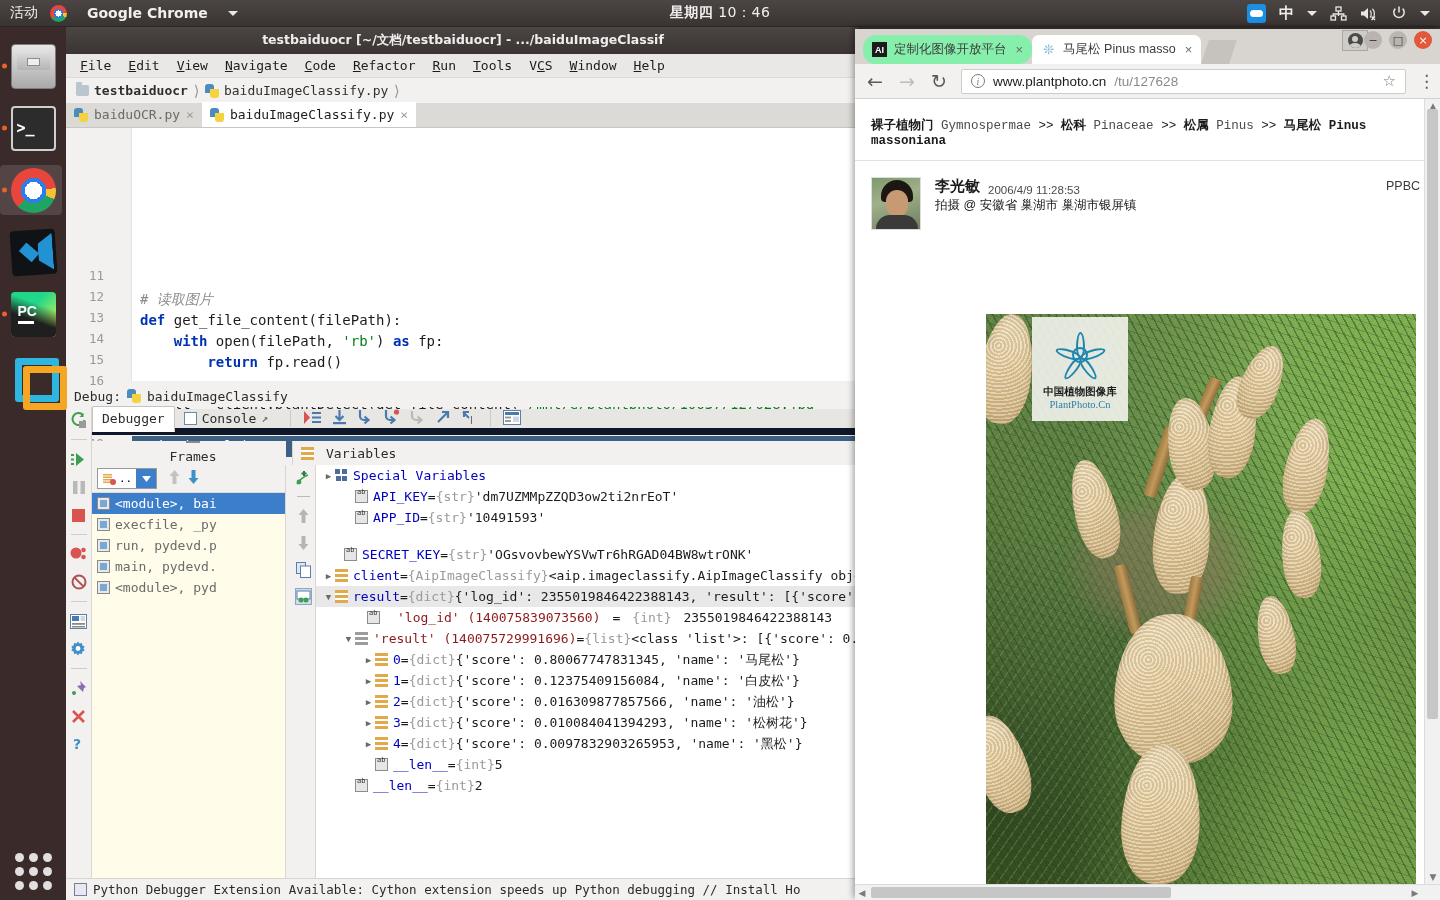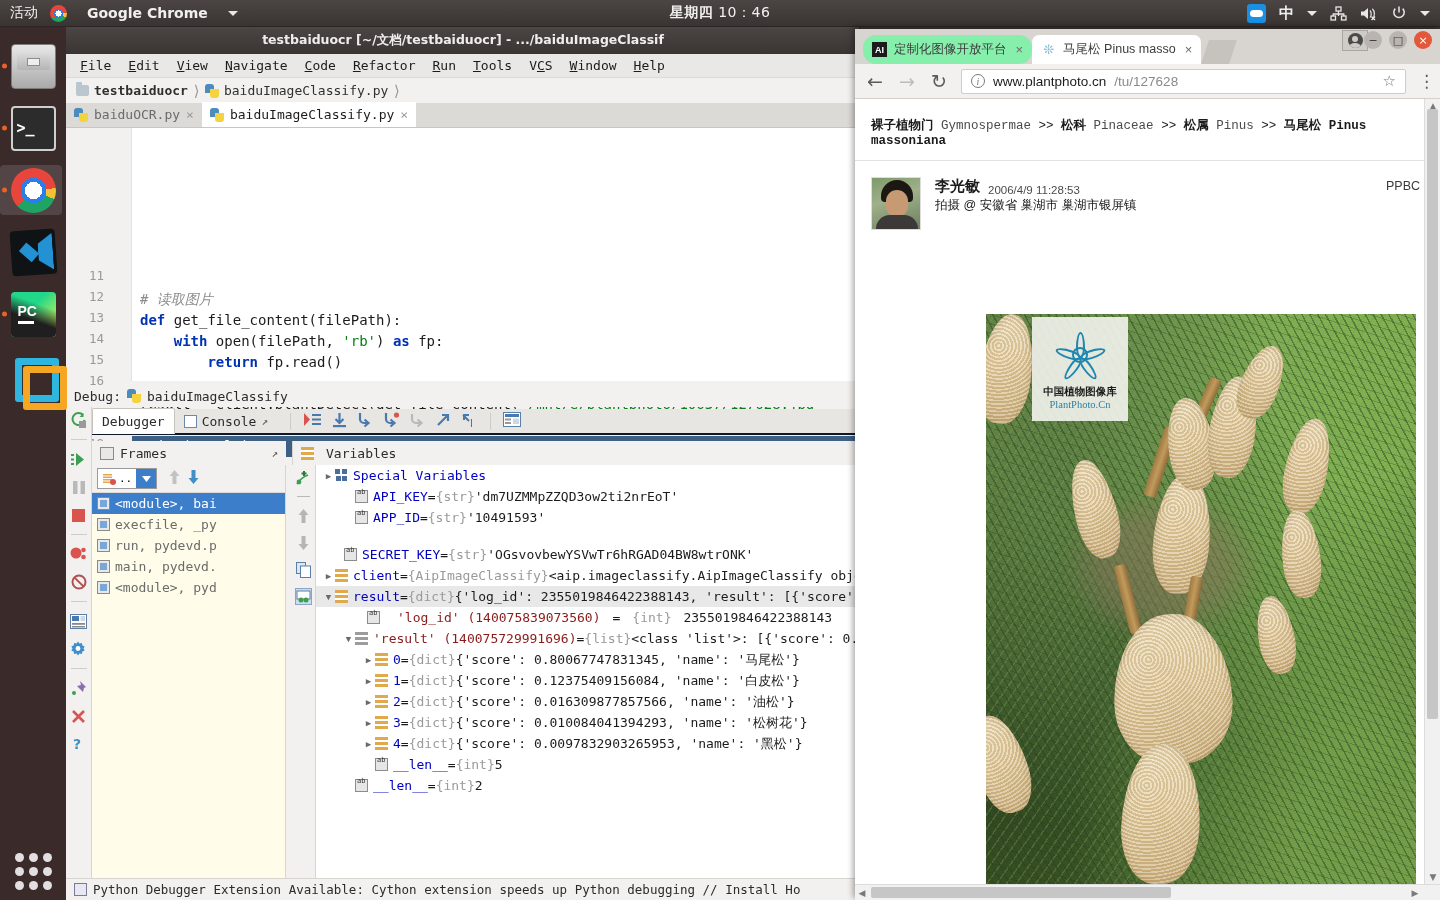--- a/index.html
+++ b/index.html
@@ -148,29 +148,29 @@
 
   #debug-header { position: absolute; top: 358px; left: 0; width: 794px; height: 22px;
     font-family: "DejaVu Sans Mono", monospace; font-size: 13px; color: #2b2b2b;
     display: flex; align-items: center; gap: 6px; padding-left: 8px; background: #f2f1f0;}
   #debug-tool-col { position: absolute; top: 380px; left: 0; width: 26px; height: 495px; background: #f2f1f0; border-right: 1px solid #d8d5d1;
     display: flex; flex-direction: column; align-items: center; padding-top: 4px; gap: 10px;}
   .dt { width: 18px; height: 18px; display: flex; align-items: center; justify-content: center; font-size: 14px;}
   .dt-sep { width: 16px; height: 1px; background: #d0cdc9; }
 
   #dbg-tabs { position: absolute; top: 382px; left: 26px; width: 768px; height: 26px; background: #e8e6e3; display: flex; align-items: center;
-    font-family: "DejaVu Sans Mono", monospace; font-size: 13px; border-bottom: 2px solid #0f172a;}
+    font-family: "DejaVu Sans Mono", monospace; font-size: 13px; border-bottom: 7px solid #0f172a;}
   .dtab { height: 26px; padding: 0 9px; display: flex; align-items: center; gap: 5px; color: #2b2b2b;}
   .dtab.active { background: #ffffff; border: 1px solid #c7c4c0; border-bottom-color: #fff; border-radius: 2px 2px 0 0; }
   .dbg-icons { display: flex; align-items: center; gap: 9px; margin-left: 10px; }
   .dbg-icons .bar { width: 1px; height: 17px; background: #cecbc7; margin: 0 3px; }
 
   #frames-head { position: absolute; top: 414px; left: 26px; width: 194px; height: 24px; background: #f2f1f0;
     display: flex; align-items: center; gap: 6px; padding-left: 8px;
-    font-family: "DejaVu Sans Mono", monospace; font-size: 13px; color: #2b2b2b; }
+    font-family: "DejaVu Sans Mono", monospace; font-size: 13px; color: #2b2b2b; flex-direction: column; }
   #vars-head { position: absolute; top: 414px; left: 226px; width: 568px; height: 24px; background: #f2f1f0;
     display: flex; align-items: center; gap: 7px; padding-left: 8px;
     font-family: "DejaVu Sans Mono", monospace; font-size: 13px; color: #2b2b2b;
     border-left: 1px solid #d8d5d1; }
 
   #frames-panel { position: absolute; top: 438px; left: 26px; width: 194px; height: 435px; background: #ffffff; border-right: 1px solid #d8d5d1;}
   #frames-toolbar { height: 28px; display: flex; align-items: center; gap: 4px; padding: 0 5px; background: #f2f1f0; border-bottom: 1px solid #dedbd7;}
   .thread-combo { display: flex; align-items: center; border: 1px solid #9a9a9a; height: 21px; }
   .thread-combo .lbl { display: flex; align-items: center; gap: 3px; padding: 0 4px; background: #fff; height: 19px; font-size: 11px;
      font-family: "DejaVu Sans Mono", monospace;}

